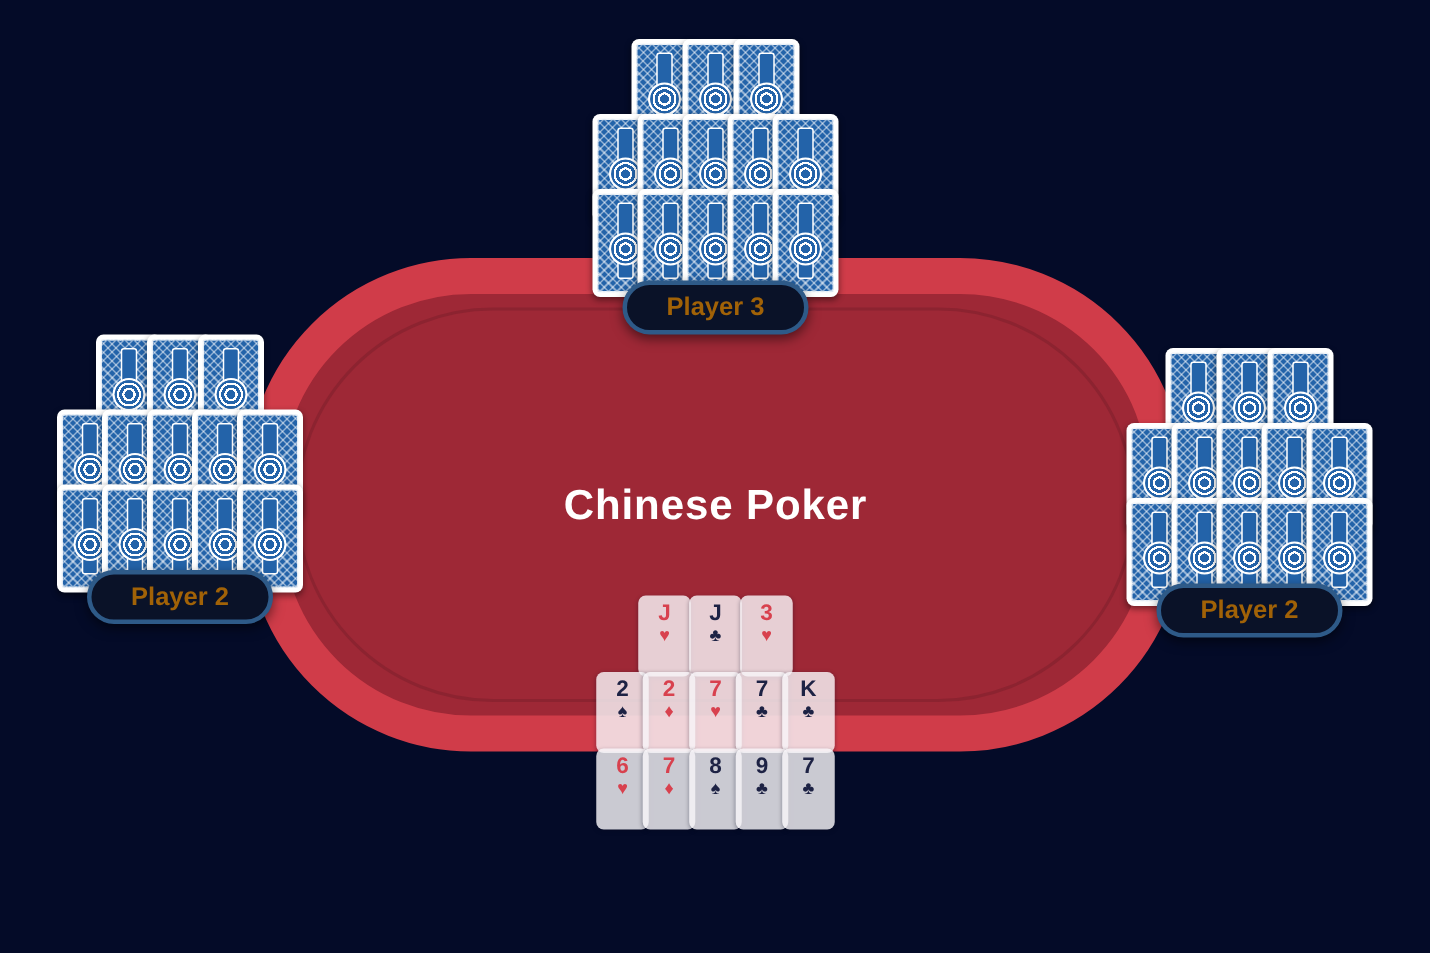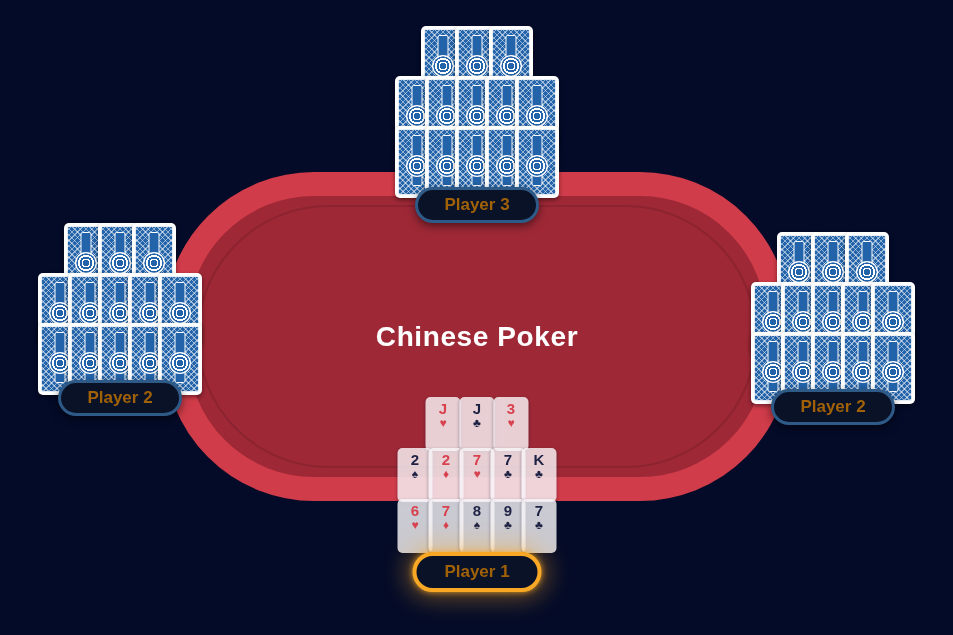--- a/index.html
+++ b/index.html
@@ -325,18 +325,15 @@
         </div>
         <div class="card face black">
           <span class="rank">9</span>
           <span class="suit">♣</span>
         </div>
         <div class="card face black">
           <span class="rank">7</span>
           <span class="suit">♣</span>
         </div>
       </div>
-    <div class="badge active">
-      <span>Player 1</span>
-    </div>
   </div>
 
 </div>
 
 </body></html>

